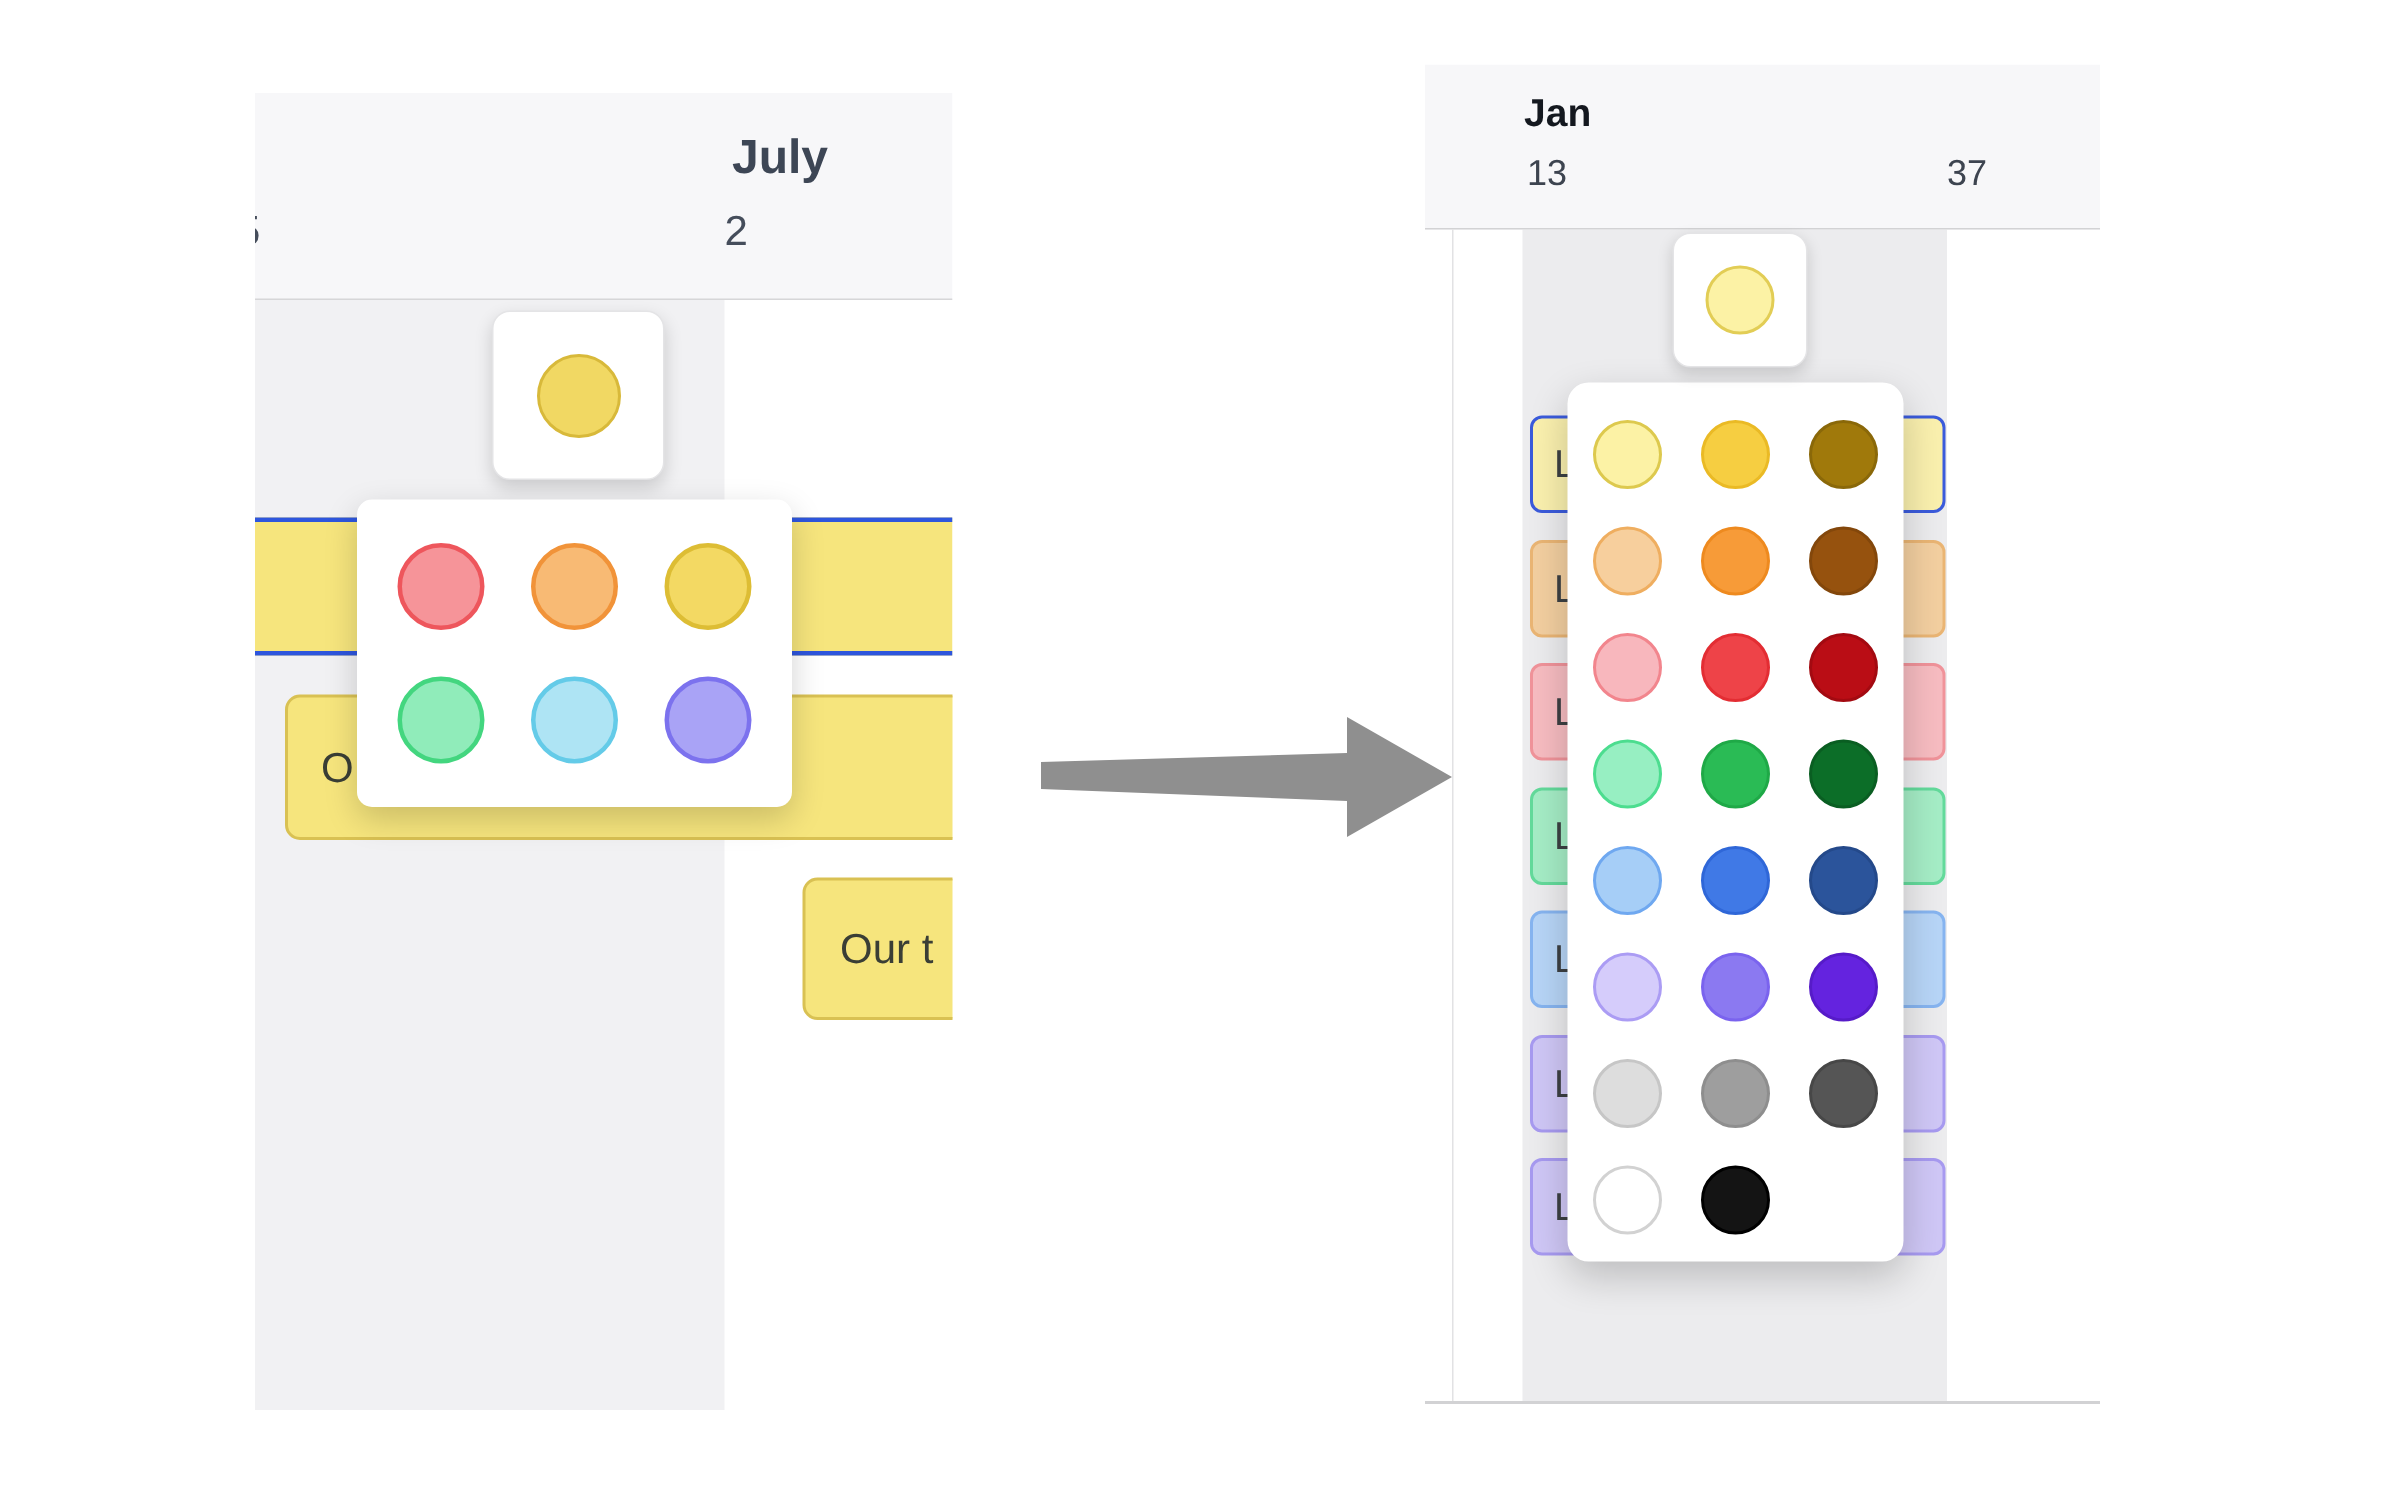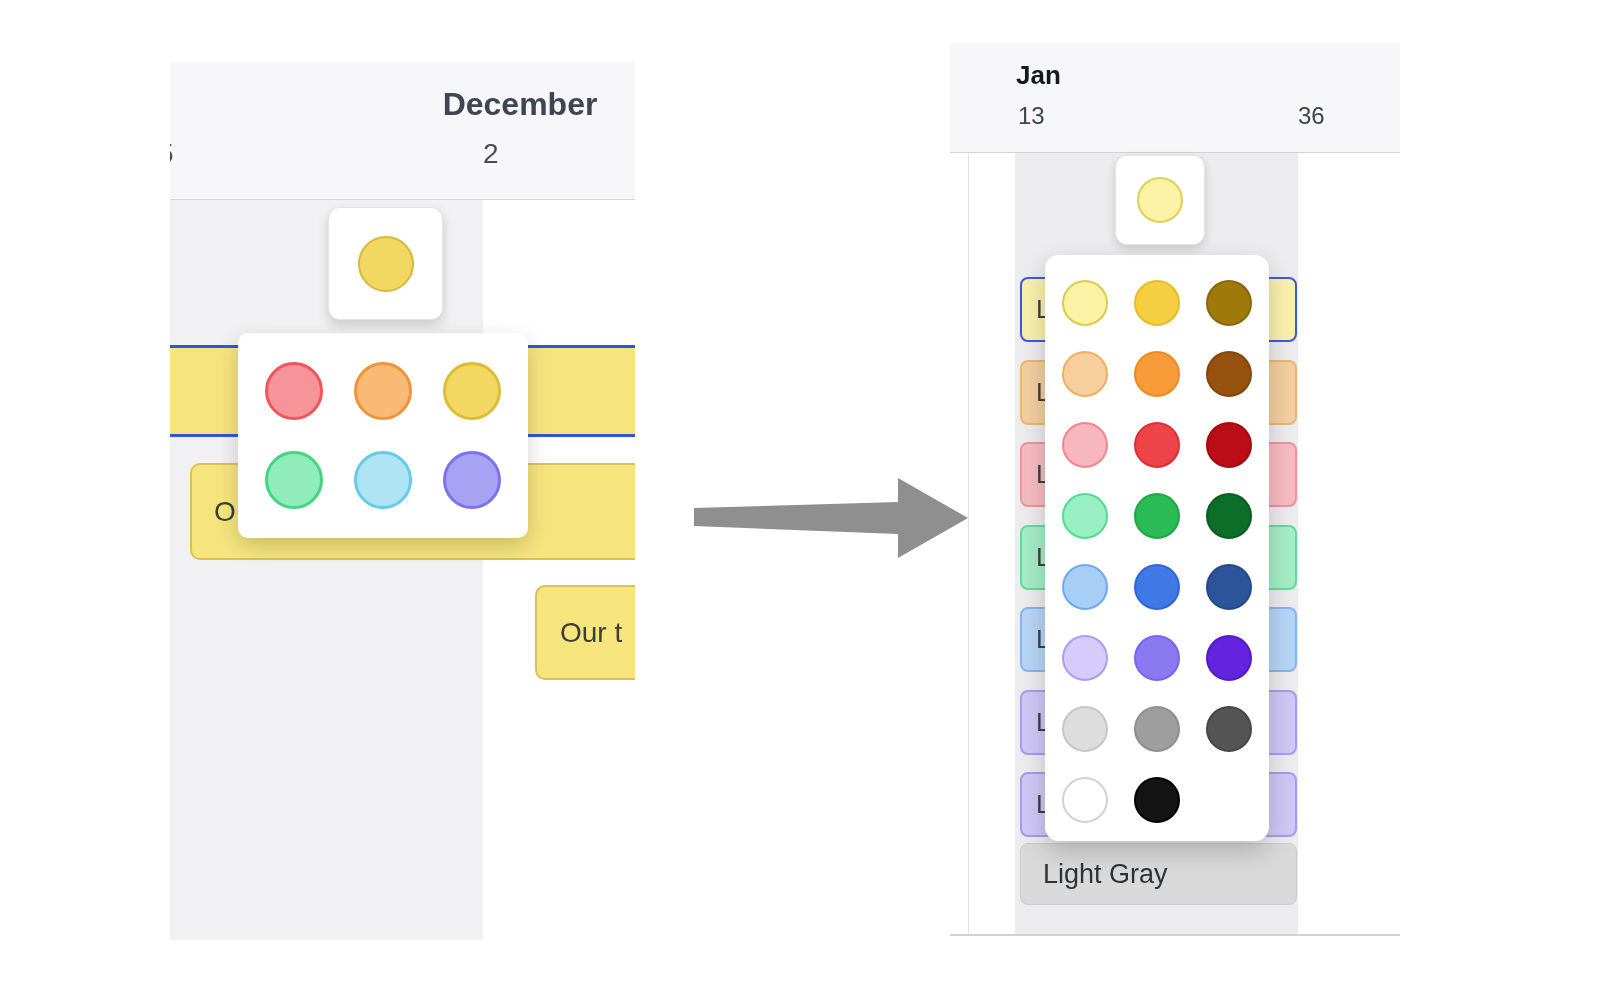--- a/index.html
+++ b/index.html
@@ -62,21 +62,21 @@
 
     <div class="lbar lbar-selected" style="background: rgb(246, 229, 125); border-color: rgb(46, 86, 221);"></div>
     <div class="lbar lbar-o" style="background: rgb(246, 229, 125); border-color: rgb(217, 193, 83);">
       <span>O</span>
     </div>
     <div class="lbar lbar-our" style="background: rgb(246, 229, 125); border-color: rgb(217, 193, 83);">
       <span>Our t</span>
     </div>
 
     <header class="lheader">
-      <div class="l-month">December</div>
+      <div class="l-month">July</div>
       <div class="l-day l-day-edge">5</div>
       <div class="l-day l-day-main">2</div>
     </header>
 
     <div class="swatch swatch-left">
       <div class="swatch-circle-lg" style="background: rgb(241, 216, 99); border-color: rgb(216, 185, 58);"></div>
     </div>
 
     <div class="popup popup-left">
         <div class="pcircle" style="background: rgb(246, 148, 153); border-color: rgb(238, 86, 92);"></div>
@@ -113,28 +113,25 @@
           <span>L</span>
         </div>
         <div class="rbar" style="top: 647px; background: rgb(207, 199, 246); border-color: rgb(167, 154, 240);">
           <span>L</span>
         </div>
         <div class="rbar" style="top: 729px; background: rgb(207, 199, 246); border-color: rgb(167, 154, 240);">
           <span>L</span>
         </div>
       </div>
 
-    <div class="r-bottom-bar" style="background: rgb(217, 217, 218); border-color: rgb(203, 203, 205);">
-      <span>Light Gray</span>
-    </div>
 
     <header class="rheader">
       <div class="r-month">Jan</div>
       <div class="r-day r-day-left">13</div>
-      <div class="r-day r-day-right">36</div>
+      <div class="r-day r-day-right">37</div>
     </header>
 
     <div class="swatch swatch-right">
       <div class="swatch-circle-md" style="background: rgb(252, 242, 165); border-color: rgb(226, 205, 85);"></div>
     </div>
 
     <div class="popup popup-right">
         <div class="pcircle" style="background: rgb(252, 242, 165); border-color: rgb(221, 201, 78);"></div>
         <div class="pcircle" style="background: rgb(246, 206, 65); border-color: rgb(234, 186, 37);"></div>
         <div class="pcircle" style="background: rgb(160, 121, 11); border-color: rgb(138, 104, 9);"></div>

